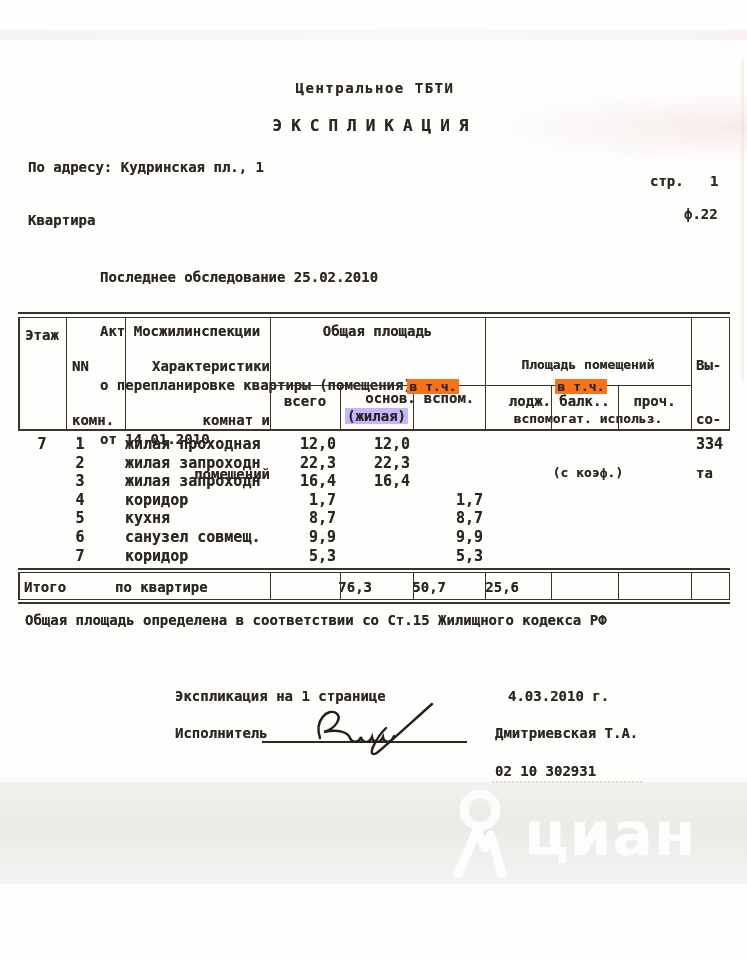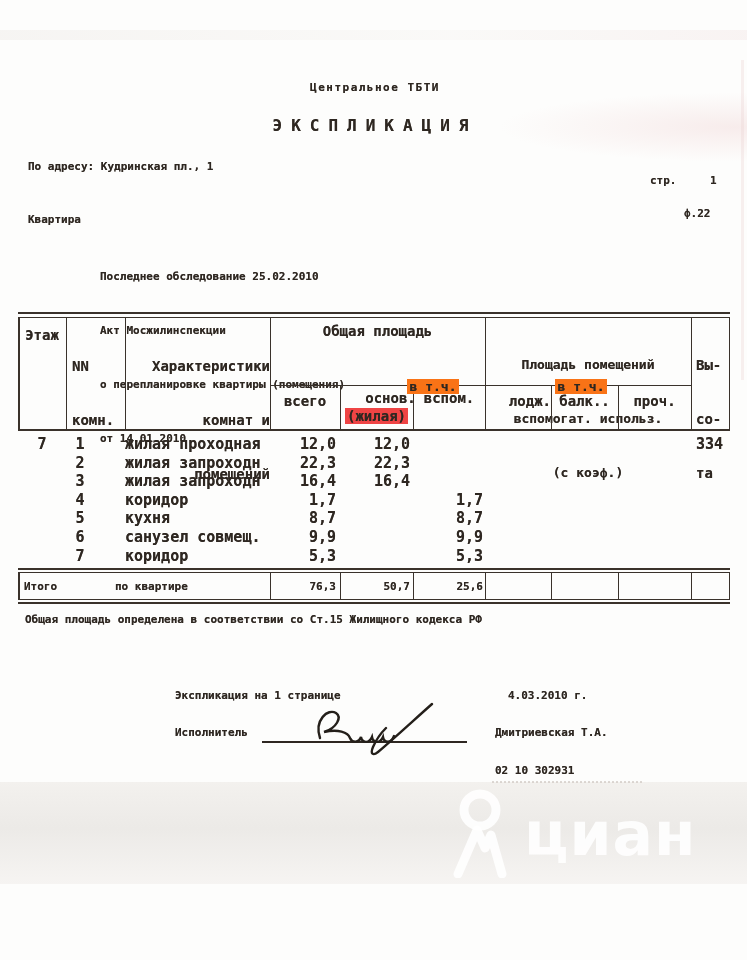--- a/index.html
+++ b/index.html
@@ -2,24 +2,24 @@
 <html><head>
 <meta charset="utf-8">
 <style>
   html,body { margin:0; padding:0; background:#ffffff; }
   .page {
     position:relative; width:747px; height:960px; overflow:hidden;
     background:#fdfdfc;
     font-family:"DejaVu Sans Mono", monospace;
     font-weight:bold; color:#2e2721;
   }
-  .t { position:absolute; white-space:pre; font-size:11px; line-height:18px;
+  .t { position:absolute; white-space:pre; font-size:14px; line-height:18px;
        text-shadow:0 0 .5px rgba(46,39,33,.65); }
   .c { text-align:center; }
-  .r { text-align:right; }
+  .r { text-align:right;padding-left:36px; }
   .ln { position:absolute; background:#3a322b; z-index:1; }
   
   .art-topstrip { position:absolute; left:0; top:30; width:747px; height:10px;
       background:linear-gradient(90deg, rgba(214,205,198,.18), rgba(214,205,198,.08) 60%, rgba(230,205,205,.2)); top:30px; }
   .art-pink { position:absolute; right:0; top:92px; width:250px; height:70px;
       background:radial-gradient(ellipse at 95% 50%, rgba(238,208,208,.38), rgba(238,208,208,0) 70%); }
   .art-edge { position:absolute; right:3px; top:60px; width:3px; height:320px;
       background:rgba(236,212,212,.35); }
   .band { position:absolute; left:0; top:782px; width:747px; height:102px;
       background:linear-gradient(180deg,#f3f1ee 0%, #ecstasy 45%, #f6f4f2 100%);
@@ -29,21 +29,21 @@
   
   .org   { left:20px; top:79px;  width:710px; text-align:center; letter-spacing:1.5px; }
   .title { left:20px; top:117px; width:710px; text-align:center; font-size:16px; letter-spacing:9px; }
   
   .thead { position:absolute; left:18px; top:312px; width:712px; height:119px; }
   .thead .t { font-size:14px; line-height:18px; }
   .small  { font-size:13px !important; }
   .straddle { z-index:3; }
   .straddle span { background:#f97316; padding:0 3px; }
   .zhil { z-index:3; }
-  .zhil span { background:#ef4444; padding:0 2px; }
+  .zhil span { background:#c4b5fd; padding:0 2px; }
   
   .rows { position:absolute; left:18px; top:435px; width:712px; }
   .trow { position:relative; height:18.6px; }
   .trow span { position:absolute; white-space:pre; font-size:15px; line-height:18px;
                text-shadow:0 0 .5px rgba(46,39,33,.65); }
   .cf    { left:0;     width:48px;  text-align:center; }
   .cn    { left:48px;  width:28px;  text-align:center; }
   .cname { left:107px; }
   .ct    { left:252px; width:66px;  text-align:right; }
   .cm    { left:322px; width:70px;  text-align:right; }

